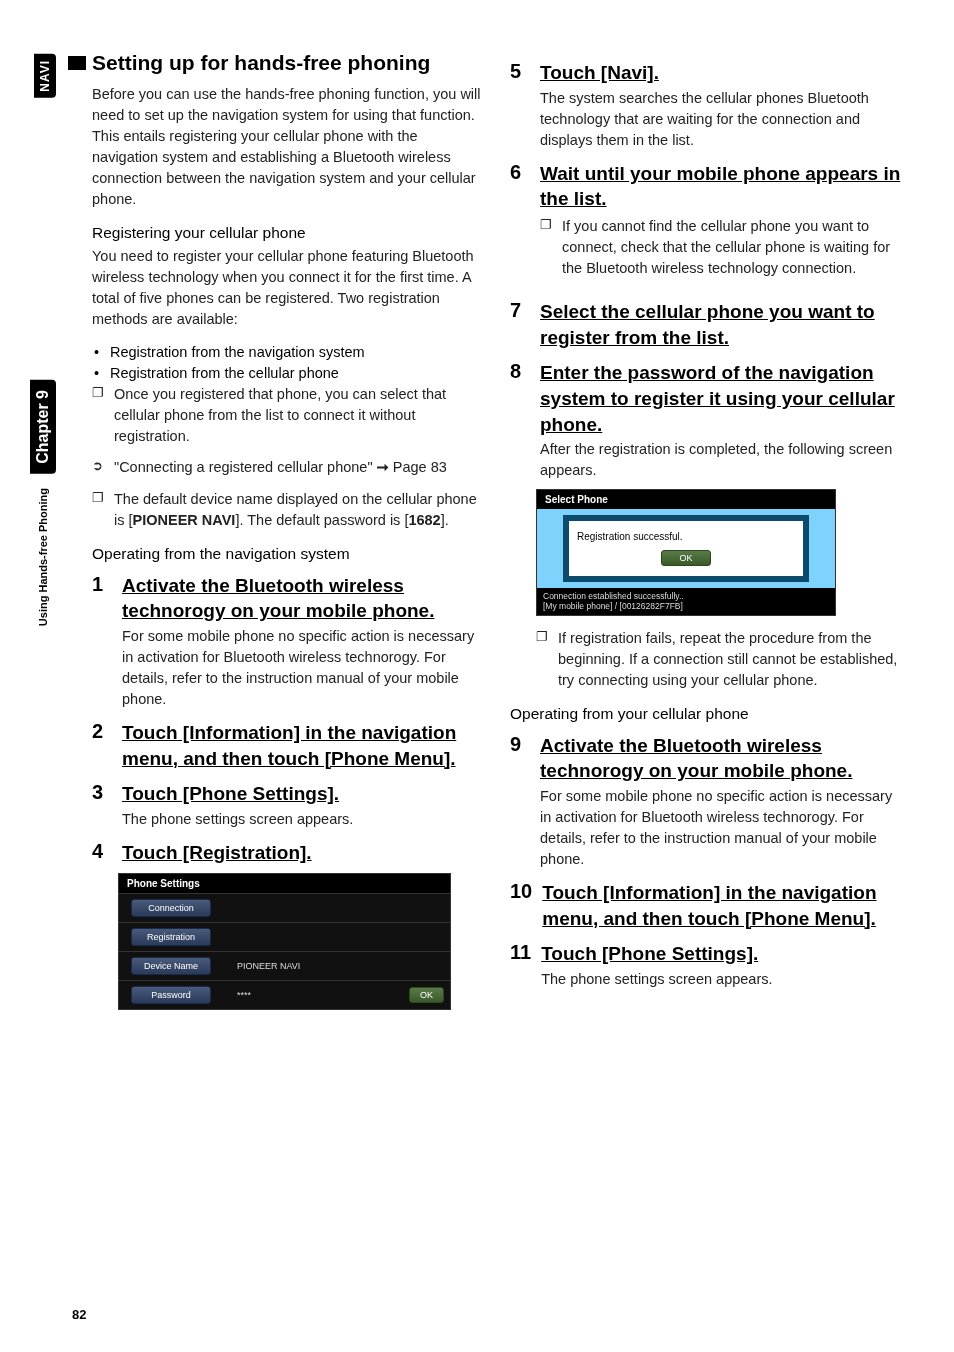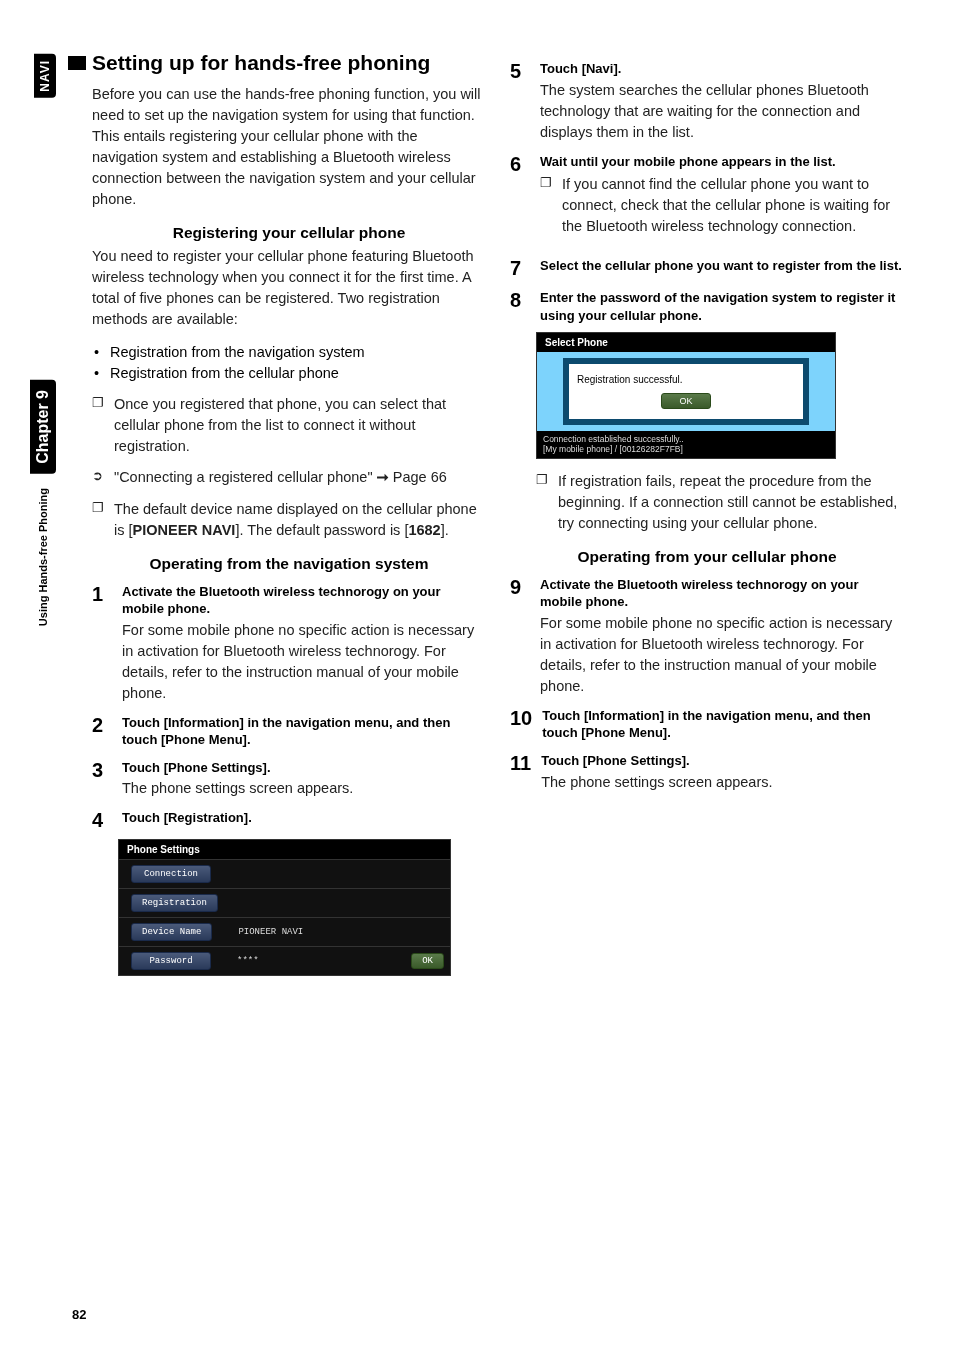--- a/index.html
+++ b/index.html
@@ -9,39 +9,39 @@
   .tab { writing-mode: vertical-rl; transform: rotate(180deg); font-size: 12px; font-weight: bold; margin-bottom: 8px; padding: 6px 4px; border-radius: 4px 0 0 4px; text-align: center; display: inline-block; }
   .tab-navi { background: #000; color: #fff; letter-spacing: 1px; }
   .tab-chapter { background: #000; color: #fff; font-size: 16px; padding: 10px 4px; }
   .tab-section { color: #000; background: transparent; font-size: 11px; font-weight: bold; padding: 6px 2px; }
   .side-group { position: absolute; left: 30px; top: 380px; display: flex; flex-direction: column; align-items: center; }
   .columns { display: flex; gap: 24px; margin-left: 32px; }
   .col { width: 400px; }
   h2.section-title { font-size: 21px; font-weight: bold; line-height: 1.25; margin-bottom: 8px; position: relative; }
   .title-bar { position: absolute; left: -24px; top: 6px; width: 18px; height: 14px; background: #000; }
   p.body { font-size: 14.5px; line-height: 1.45; margin-bottom: 12px; color: #222; }
-  h3.subhead { font-size: 15.5px; font-weight: bold; margin-top: 14px; margin-bottom: 4px; text-align: center; }
-  ul.bullets { list-style: none; padding-left: 14px; margin-bottom: 10px; }
+  h3.subhead { font-size: 15.5px; font-weight: normal; margin-top: 14px; margin-bottom: 4px; }
+  ul.bullets { list-style: none; padding-left: 14px; }
   ul.bullets li { font-size: 14.5px; line-height: 1.45; position: relative; padding-left: 4px; }
   ul.bullets li::before { content: "•"; position: absolute; left: -12px; }
   .note { position: relative; padding-left: 22px; font-size: 14.5px; line-height: 1.45; margin-bottom: 10px; color: #222; }
   .note::before { content: "❐"; position: absolute; left: 0; top: 0; font-size: 13px; }
   .xref { position: relative; padding-left: 22px; font-size: 14.5px; line-height: 1.45; margin-bottom: 10px; color: #222; }
   .xref::before { content: "➲"; position: absolute; left: 0; top: 0; font-size: 13px; }
   .arrow { font-weight: bold; }
   .step { display: flex; gap: 10px; margin-top: 10px; margin-bottom: 6px; }
   .step-num { font-size: 20px; font-weight: bold; line-height: 1.1; min-width: 20px; }
   .step-body { flex: 1; }
-  .step-title { font-size: 13px; font-weight: bold; line-height: 1.35; }
+  .step-title { font-size: 19px; font-weight: bold; line-height: 1.35; text-decoration: underline; }
   .step-text { font-size: 14.5px; line-height: 1.45; color: #222; margin-top: 2px; }
   .step-note { margin-top: 4px; }
   .screenshot { margin: 8px 0 12px 26px; }
   .ss-phone-settings { width: 333px; border: 1px solid #333; background: #111; color: #fff; font-size: 10px; }
   .ss-header { background: #000; color: #fff; padding: 4px 8px; font-size: 10px; font-weight: bold; }
-  .ss-row { display: flex; align-items: center; padding: 3px 6px; border-top: 1px solid #333; font-family: Liberation Mono, monospace; }
+  .ss-row { display: flex; align-items: center; padding: 3px 6px; border-top: 1px solid #333; }
   .ss-btn { background: linear-gradient(#4a5a7a,#2a3a5a); color: #fff; padding: 3px 10px; border-radius: 3px; font-size: 9px; min-width: 80px; text-align: center; border: 1px solid #1a2a4a; margin: 2px 6px; }
   .ss-val { color: #ddd; font-size: 9px; margin-left: 20px; }
   .ss-ok { margin-left: auto; background: linear-gradient(#5a7a4a,#3a5a2a); padding: 2px 10px; border-radius: 3px; font-size: 9px; border: 1px solid #2a4a1a; }
   .ss-select { width: 300px; border: 1px solid #333; background: #7dd3fc; color: #fff; font-size: 10px; }
   .ss-dialog { background: #fff; color: #000; margin: 6px 26px; padding: 10px 8px; border: 6px solid #0c4a6e; font-size: 10px; }
   .ss-dialog-ok { display: block; margin: 8px auto 0; background: linear-gradient(#5a7a4a,#3a5a2a); color: #fff; padding: 2px 14px; border-radius: 3px; font-size: 9px; text-align: center; width: 50px; border: 1px solid #2a4a1a; }
   .ss-footer { background: #000; color: #ddd; font-size: 8.5px; padding: 3px 6px; line-height: 1.2; }
   .page-num { position: absolute; bottom: 30px; left: 72px; font-size: 13px; font-weight: bold; }
   .bold-inline { font-weight: bold; }
 </style>
@@ -72,21 +72,21 @@
       <ul class="bullets">
         <li>Registration from the navigation system</li>
         <li>Registration from the cellular phone</li>
       </ul>
 
       <div class="note">Once you registered that phone, you can select that cellular phone from the list to connect it without registration.</div>
 
       <div class="xref">
         <span>"Connecting a registered cellular phone"</span>
         <span class="arrow">➞</span>
-        <span>Page 66</span>
+        <span>Page 83</span>
       </div>
 
       <div class="note">
         <span>The default device name displayed on the cellular phone is [</span><span class="bold-inline">PIONEER NAVI</span><span>]. The default password is [</span><span class="bold-inline">1682</span><span>].</span>
       </div>
 
       <h3 class="subhead">Operating from the navigation system</h3>
 
       <div class="step">
         <div class="step-num">1</div>
@@ -163,20 +163,21 @@
         <div class="step-num">7</div>
         <div class="step-body">
           <div class="step-title">Select the cellular phone you want to register from the list.</div>
         </div>
       </div>
 
       <div class="step">
         <div class="step-num">8</div>
         <div class="step-body">
           <div class="step-title">Enter the password of the navigation system to register it using your cellular phone.</div>
+          <div class="step-text">After the registration is completed, the following screen appears.</div>
         </div>
       </div>
 
       <div class="screenshot">
         <div class="ss-select">
           <div class="ss-header">Select Phone</div>
           <div class="ss-dialog">
             <span>Registration successful.</span>
             <span class="ss-dialog-ok">OK</span>
           </div>

